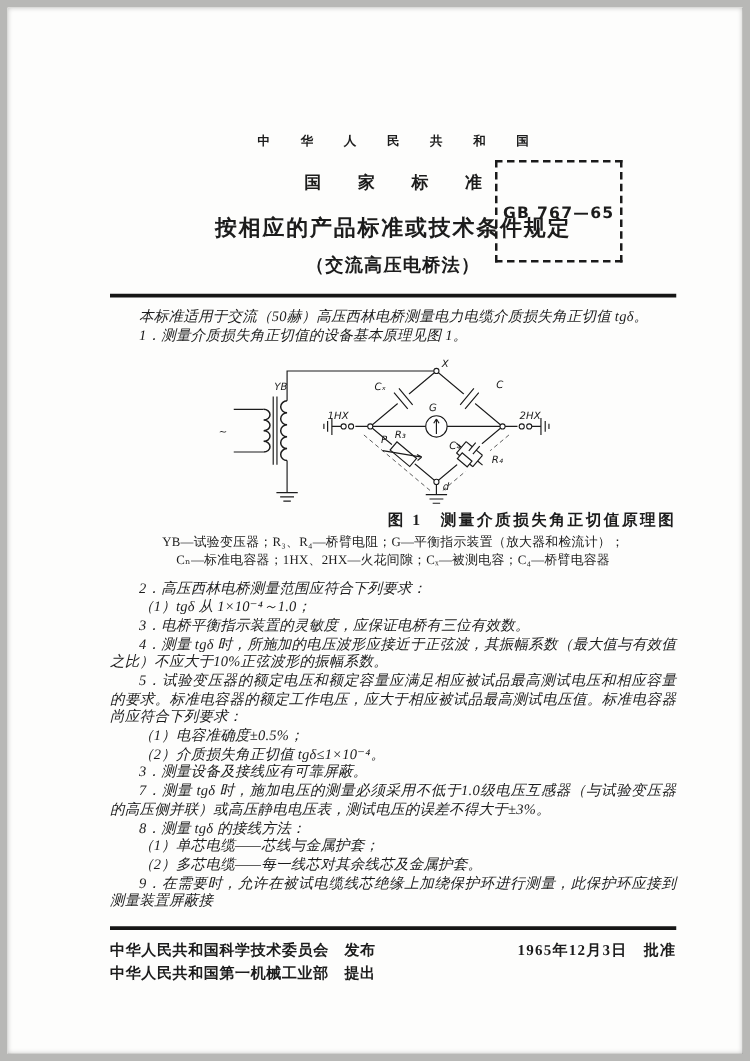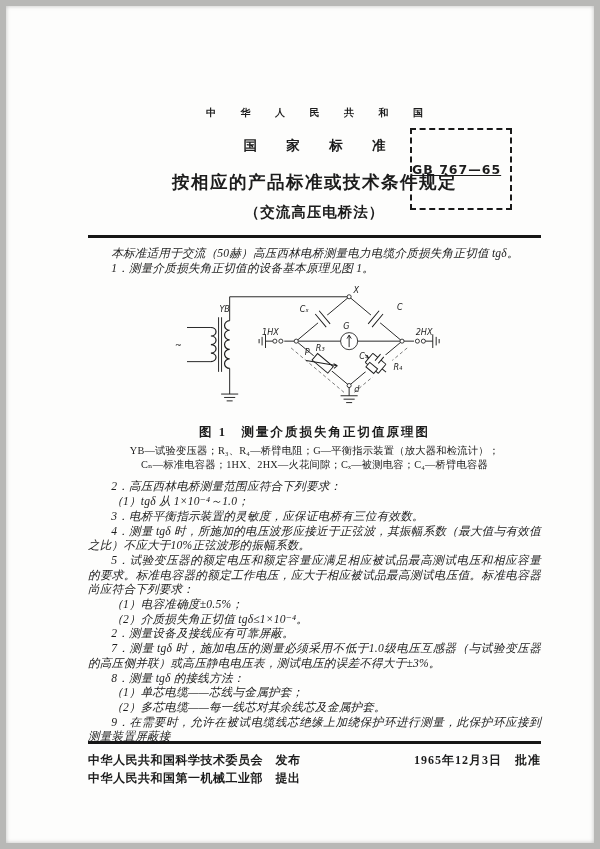--- a/index.html
+++ b/index.html
@@ -29,42 +29,42 @@
   }
   .h-title{
     margin-top:15px;text-align:center;
     font-size:17.5px;font-weight:700;letter-spacing:1.5px;
   }
   .h-subtitle{
     margin-top:9px;text-align:center;
     font-size:14.5px;font-weight:600;letter-spacing:1px;
   }
   .gb-box{
-    position:absolute;left:404px;top:122px;width:98px;height:78px;
+    position:absolute;left:390px;top:122px;width:98px;height:78px;
     border:2px dashed #1a1a1a;
-    display:flex;align-items:center;justify-content:flex-start;text-decoration:underline;
+    display:flex;align-items:center;justify-content:center;
   }
   .gb-box span{font-size:12.5px;font-weight:700;letter-spacing:1px;
     font-family:"DejaVu Sans","Liberation Sans",sans-serif;}
   .divider{
     margin-top:13px;height:3px;background:#161616;
   }
   
   .text-block{margin-top:9px;font-style:italic;}
   .text-block p{
     margin:0;font-size:11.6px;line-height:14.7px;
     text-align:justify;text-indent:2em;
     letter-spacing:.2px;
   }
   
   .figure{margin-top:2px;text-align:center;}
   .figure svg{display:block;margin:0 auto;}
   .fig-caption{
     font-size:12.5px;font-weight:700;letter-spacing:2px;
-    text-align:center;margin-top:18px;
+    text-align:right;margin-top:2px;
   }
   .fig-legend{
     font-size:10.3px;line-height:13.5px;text-align:center;
     margin-top:3px;letter-spacing:.2px;
   }
   
   .footer{
     position:absolute;left:82px;top:735px;width:453px;
     border-top:3px solid #161616;padding-top:7px;
     display:flex;justify-content:space-between;align-items:flex-start;
@@ -191,21 +191,21 @@
     </div>
 
     <div class="text-block">
       <p>2．高压西林电桥测量范围应符合下列要求：</p>
       <p>（1）tgδ 从 1×10⁻⁴～1.0；</p>
       <p>3．电桥平衡指示装置的灵敏度，应保证电桥有三位有效数。</p>
       <p>4．测量 tgδ 时，所施加的电压波形应接近于正弦波，其振幅系数（最大值与有效值之比）不应大于10%正弦波形的振幅系数。</p>
       <p>5．试验变压器的额定电压和额定容量应满足相应被试品最高测试电压和相应容量的要求。标准电容器的额定工作电压，应大于相应被试品最高测试电压值。标准电容器尚应符合下列要求：</p>
       <p>（1）电容准确度±0.5%；</p>
       <p>（2）介质损失角正切值 tgδ≤1×10⁻⁴。</p>
-      <p>2．测量设备及接线应有可靠屏蔽。</p>
+      <p>3．测量设备及接线应有可靠屏蔽。</p>
       <p>7．测量 tgδ 时，施加电压的测量必须采用不低于1.0级电压互感器（与试验变压器的高压侧并联）或高压静电电压表，测试电压的误差不得大于±3%。</p>
       <p>8．测量 tgδ 的接线方法：</p>
       <p>（1）单芯电缆——芯线与金属护套；</p>
       <p>（2）多芯电缆——每一线芯对其余线芯及金属护套。</p>
       <p>9．在需要时，允许在被试电缆线芯绝缘上加绕保护环进行测量，此保护环应接到测量装置屏蔽接</p>
     </div>
 
   </div>
 
   <div class="footer">

